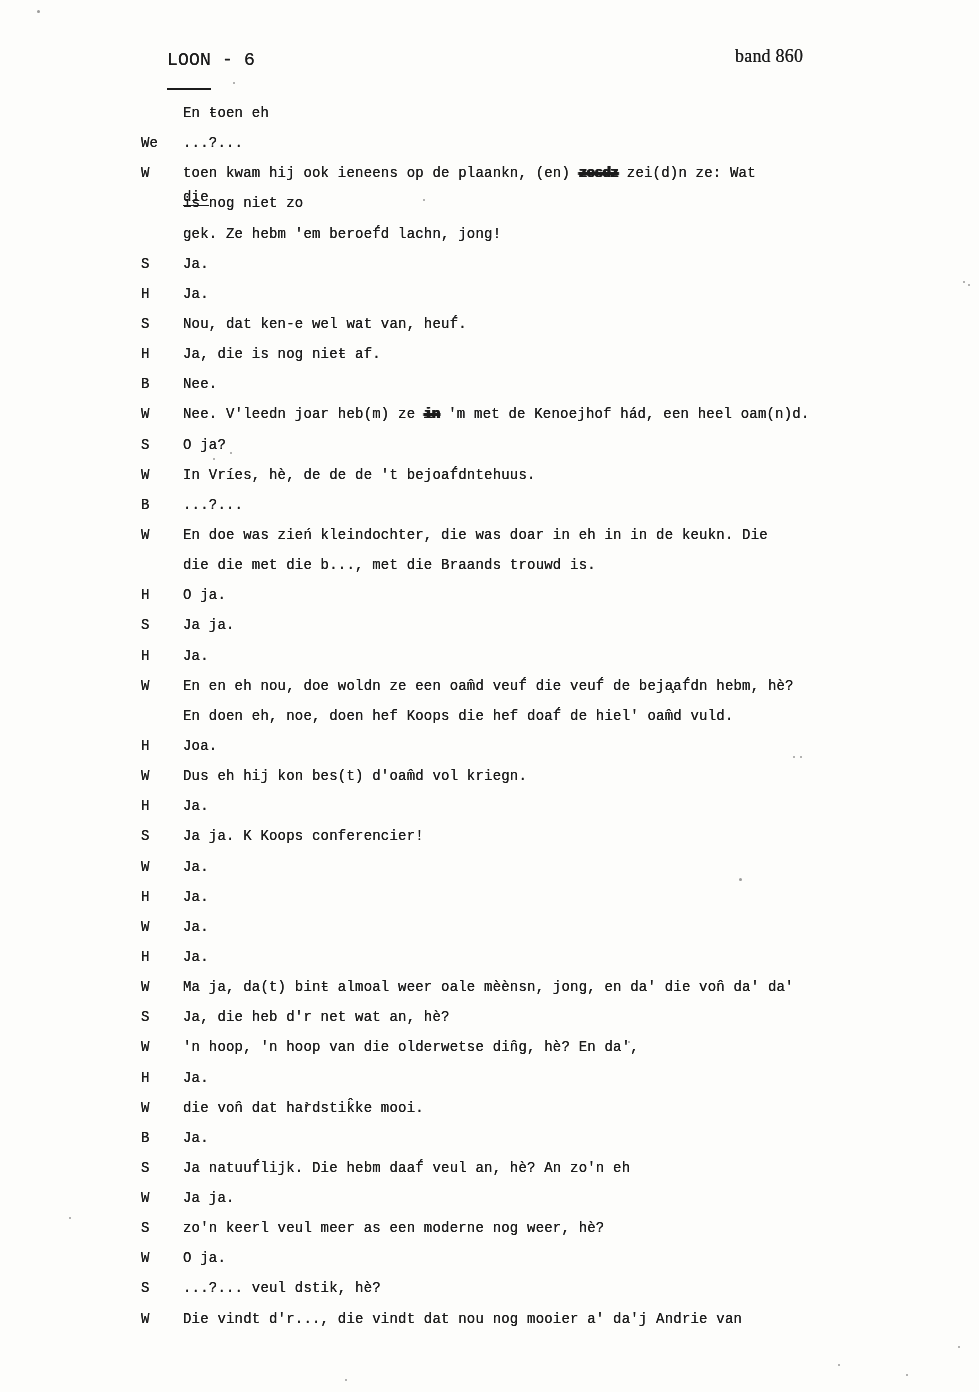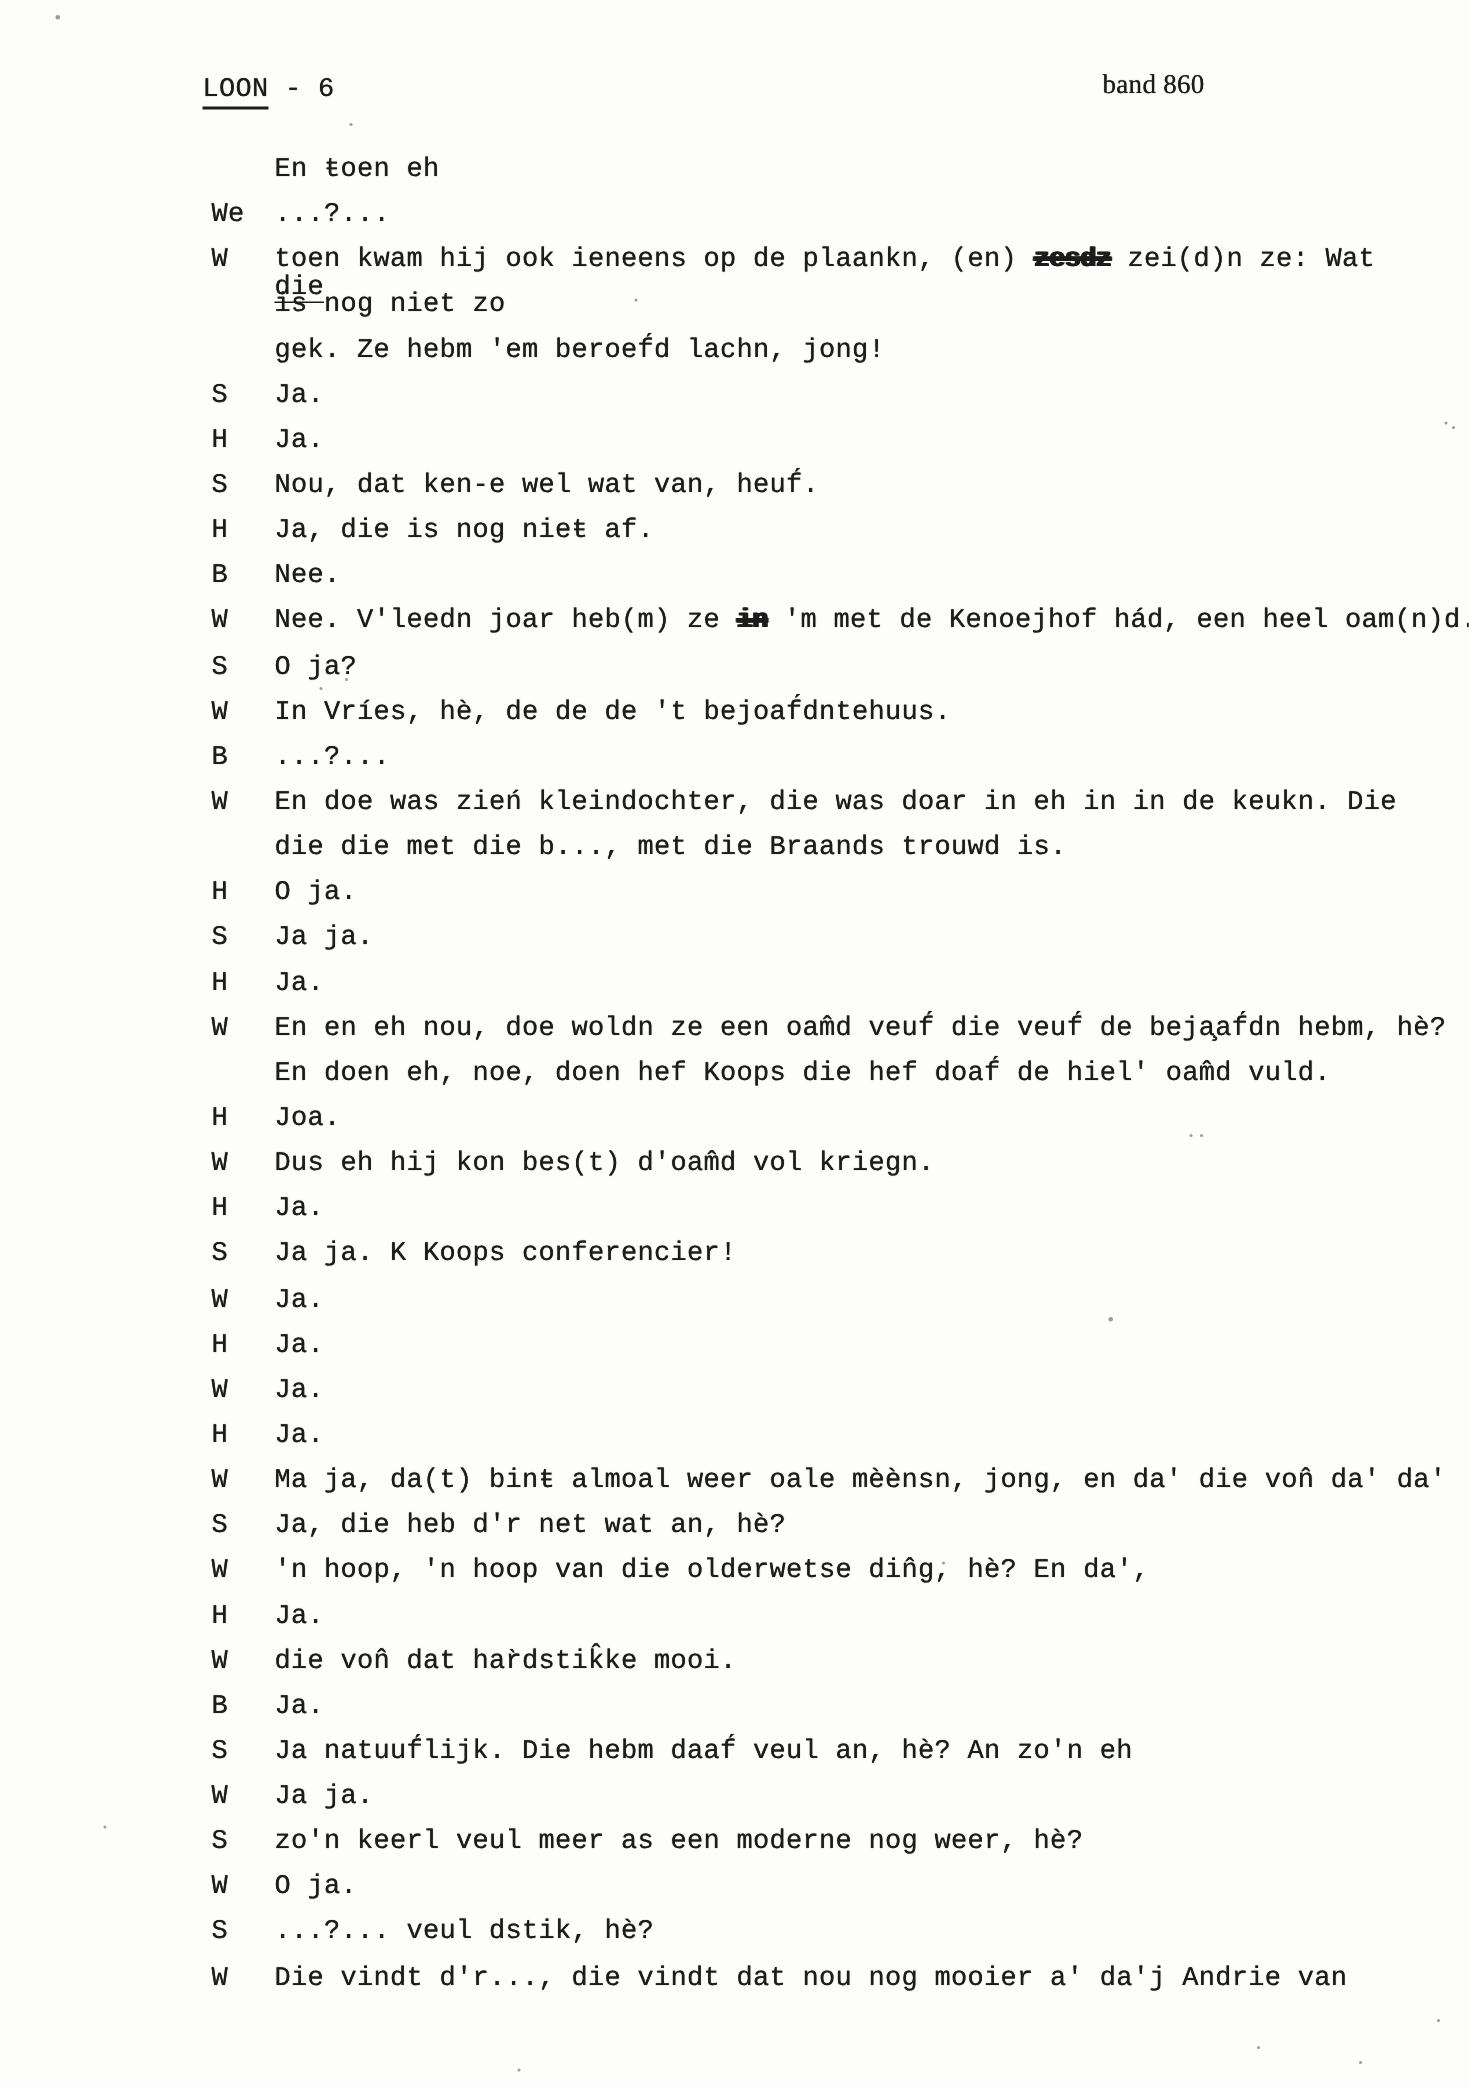--- a/index.html
+++ b/index.html
@@ -6,24 +6,24 @@
   body{
     width:979px;height:1392px;position:relative;overflow:hidden;
     background:#fdfdfb;
     font-family:"Liberation Mono","DejaVu Sans Mono",monospace;
     color:#1c1c1c;
   }
   #page{position:absolute;inset:0;}
   .ink{text-shadow:0 0 0.5px currentColor;}
   
   #doc-id{position:absolute;left:135px;top:50px;font-size:18px;letter-spacing:0.2px;white-space:nowrap;}
-  #doc-id .underlined{border-bottom:2px solid #1c1c1c;padding-bottom:1px;}
+  #doc-id .underlined{border-bottom:2px solid #1c1c1c;padding-bottom:18px;margin-left:32px;}
   #band{position:absolute;left:735px;top:46px;font-size:18px;letter-spacing:0.2px;white-space:nowrap;font-family:Liberation Serif, serif;}
   
-  #transcript{position:absolute;left:141px;top:98px;right:4px;font-size:18px;letter-spacing:0.2px;}
+  #transcript{position:absolute;left:141px;top:98px;right:4px;font-size:14px;letter-spacing:0.2px;}
   .line{display:flex;height:30.15px;line-height:30.15px;white-space:pre;}
   .sp{flex:0 0 42px;}
   .tx{flex:1 1 auto;white-space:pre;}
   .struck{
     font-weight:bold;
     text-decoration:line-through;
     text-decoration-thickness:2.5px;
     letter-spacing:-0.5px;
     text-shadow:0.8px 0 0 currentColor, -0.5px 0 0 currentColor;
     text-align:right;

